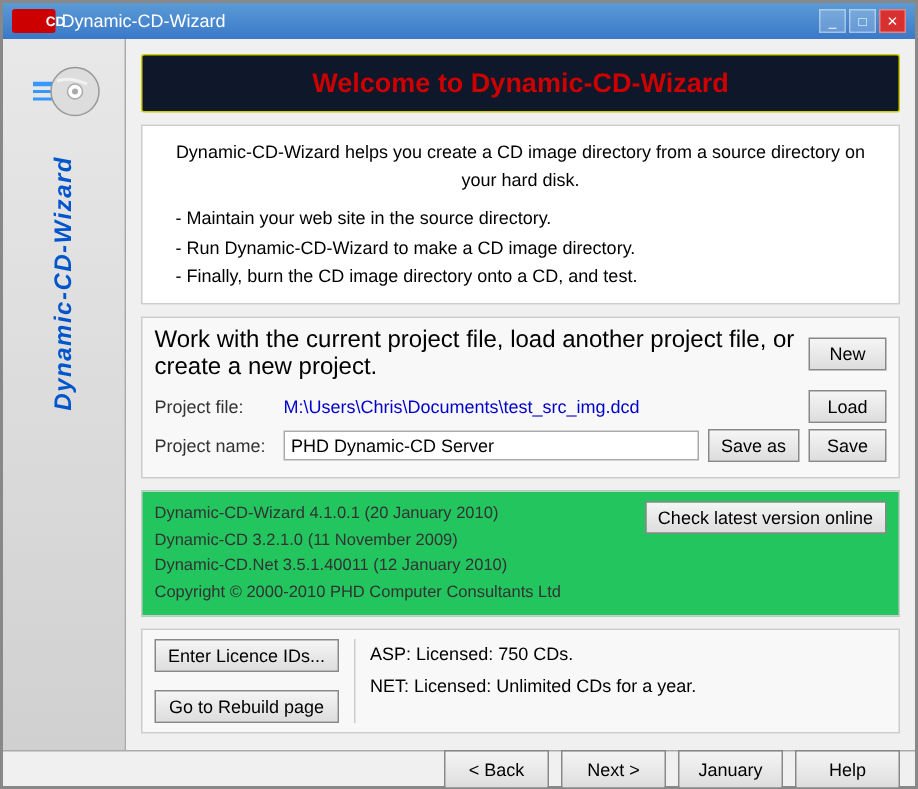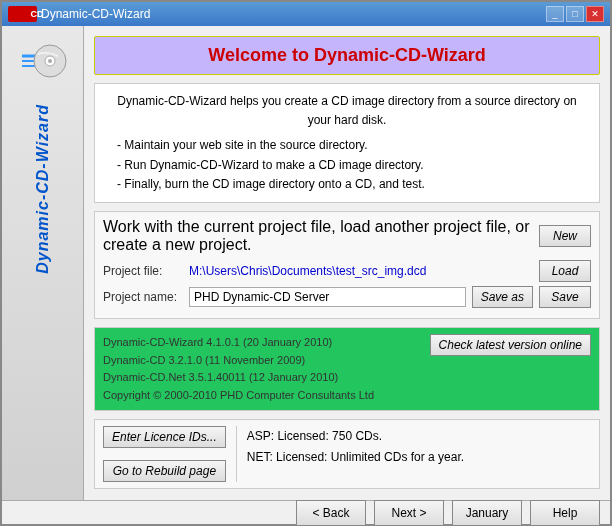--- a/index.html
+++ b/index.html
@@ -102,21 +102,21 @@
       margin-top: 10px;
     }
     .main {
       flex: 1;
       display: flex;
       flex-direction: column;
       padding: 10px;
       gap: 8px;
     }
     .welcome-banner {
-      background: #c4b5fd;
+      background: #0f172a;
       border: 1px solid #cccc00;
       text-align: center;
       padding: 8px;
       border-radius: 2px;
     }
     .welcome-banner h1 {
       color: #cc0000;
       font-size: 18px;
       font-weight: bold;
     }
@@ -172,21 +172,20 @@
     }
     .btn {
       height: 22px;
       min-width: 52px;
       border: 1px solid #888;
       background: linear-gradient(to bottom, #f5f5f5, #ddd);
       font-size: 12px;
       cursor: pointer;
       padding: 0 8px;
       white-space: nowrap;
-      font-style: italic;
     }
     .work-text {
       font-size: 16px;
       flex: 1;
     }
     .version-box {
       border: 1px solid #ccc;
       background: #22c55e;
       padding: 6px 8px;
       display: flex;

